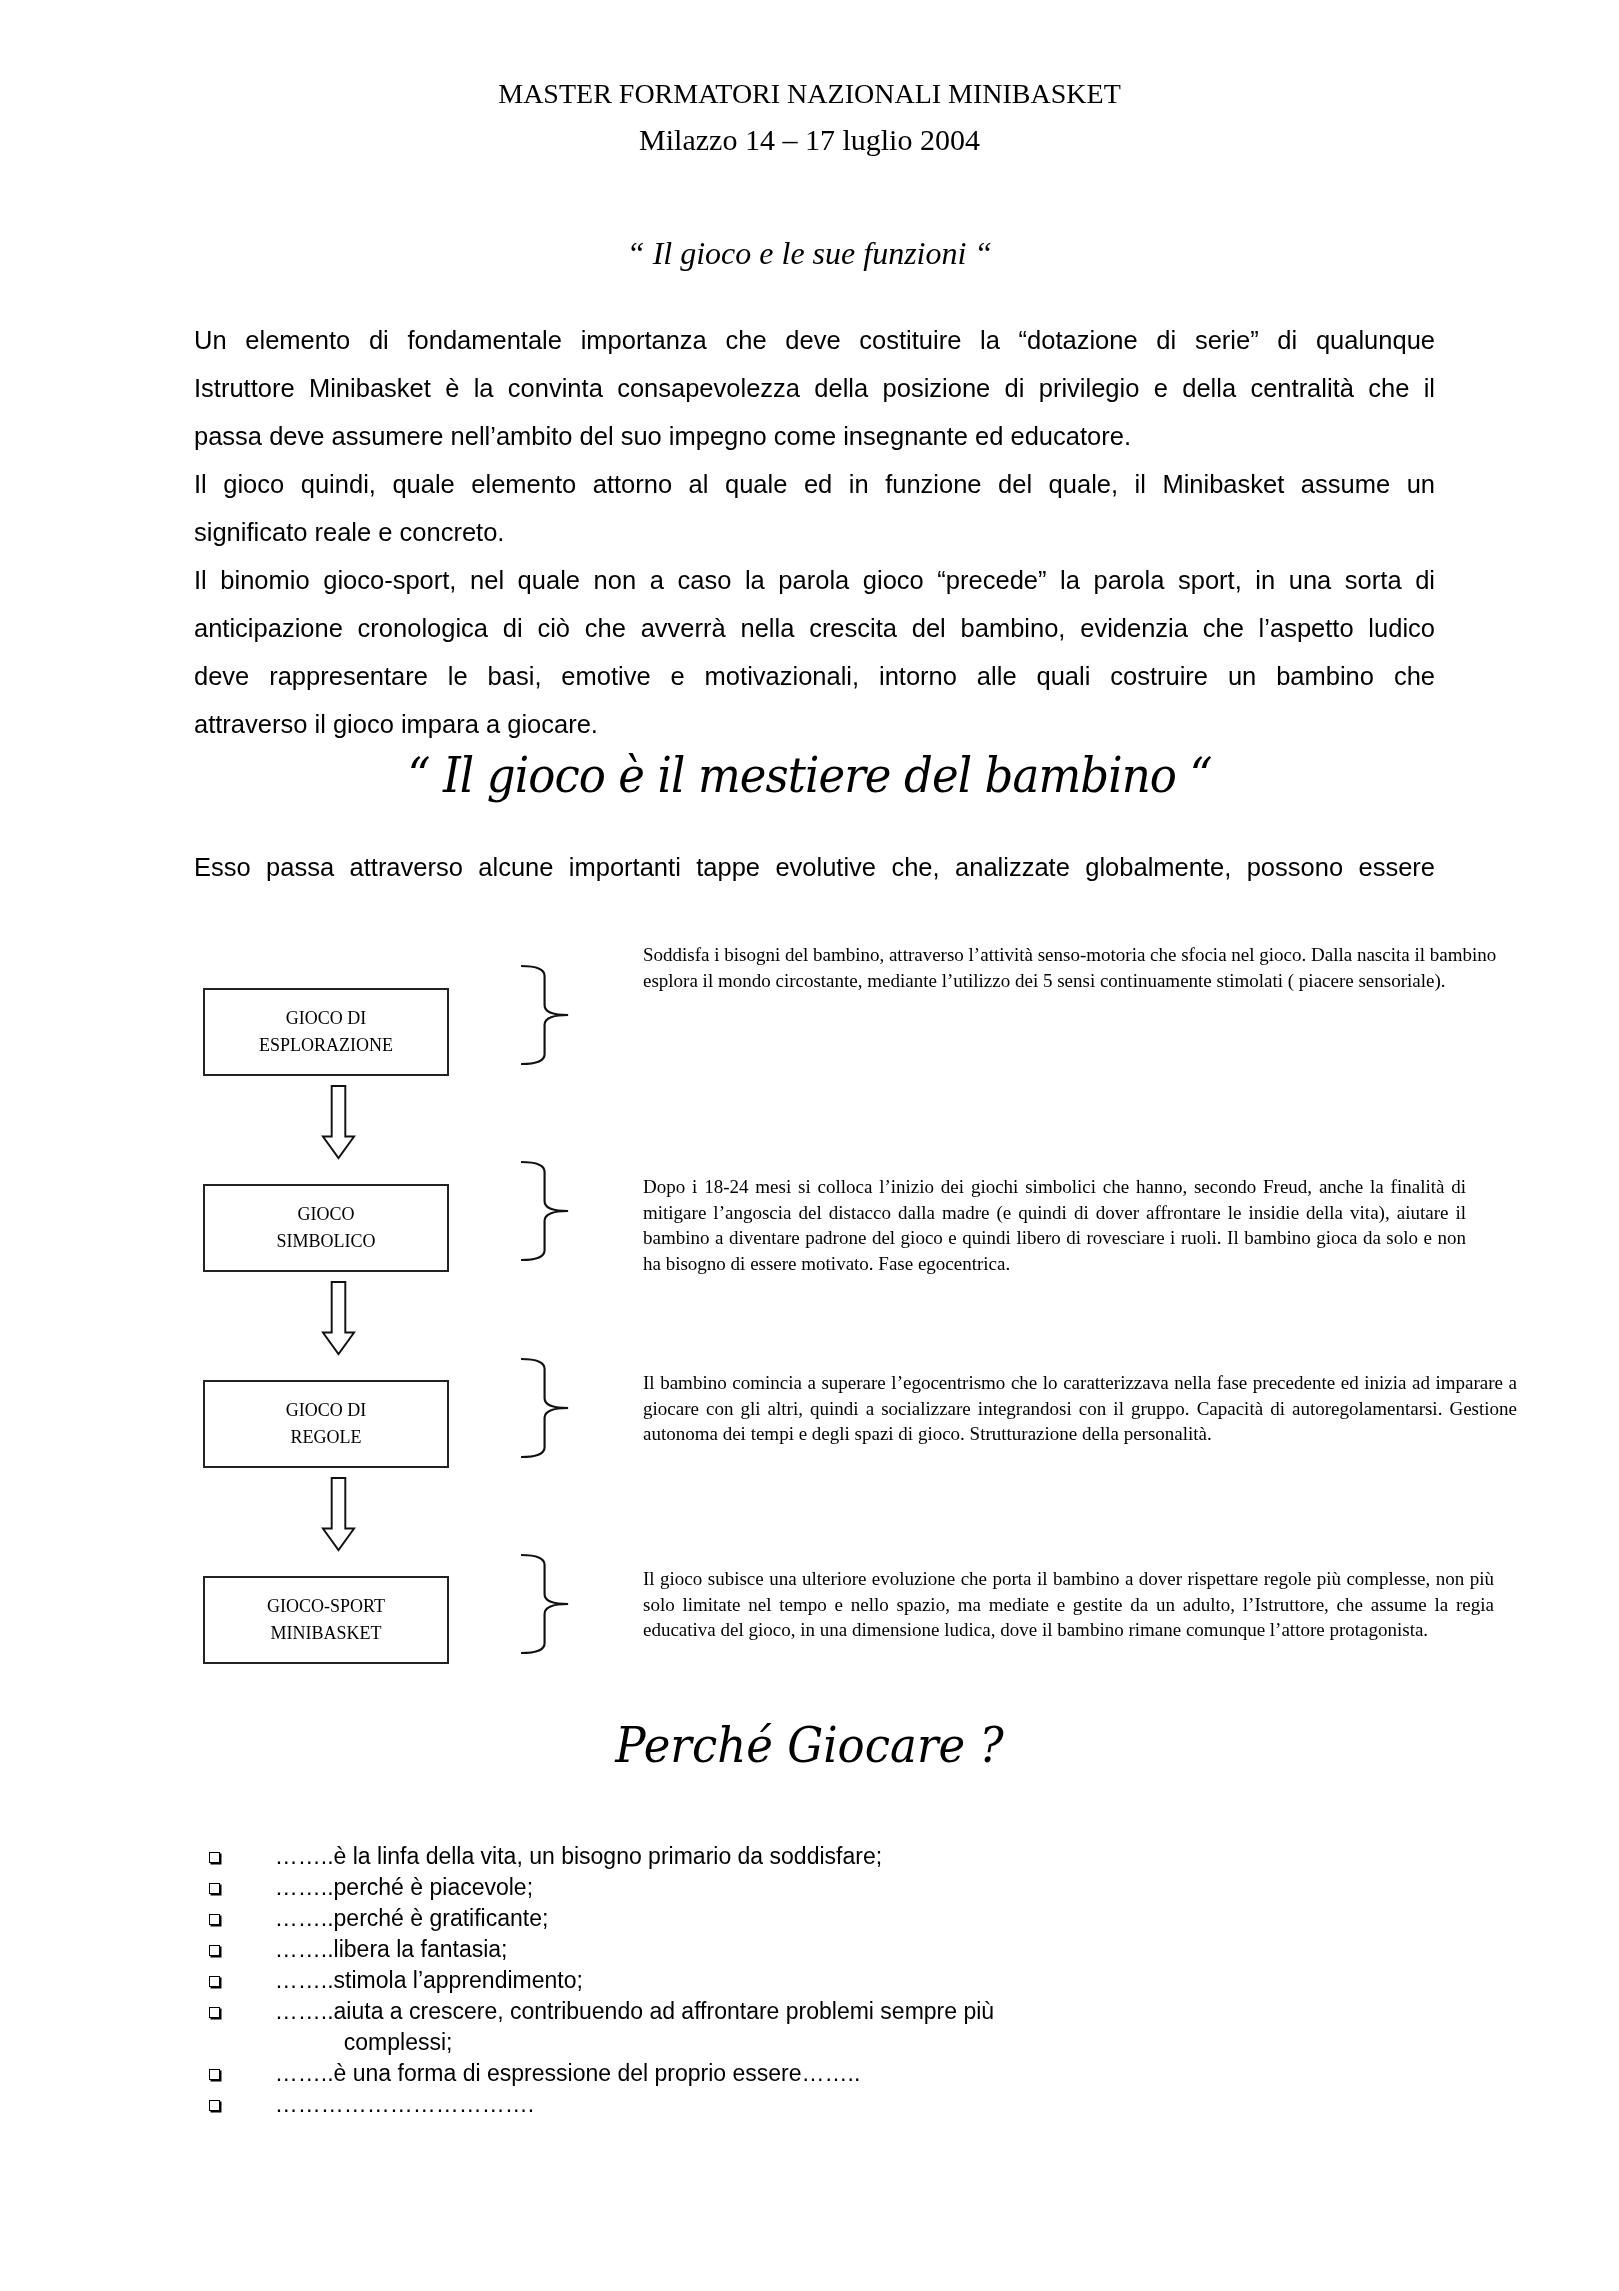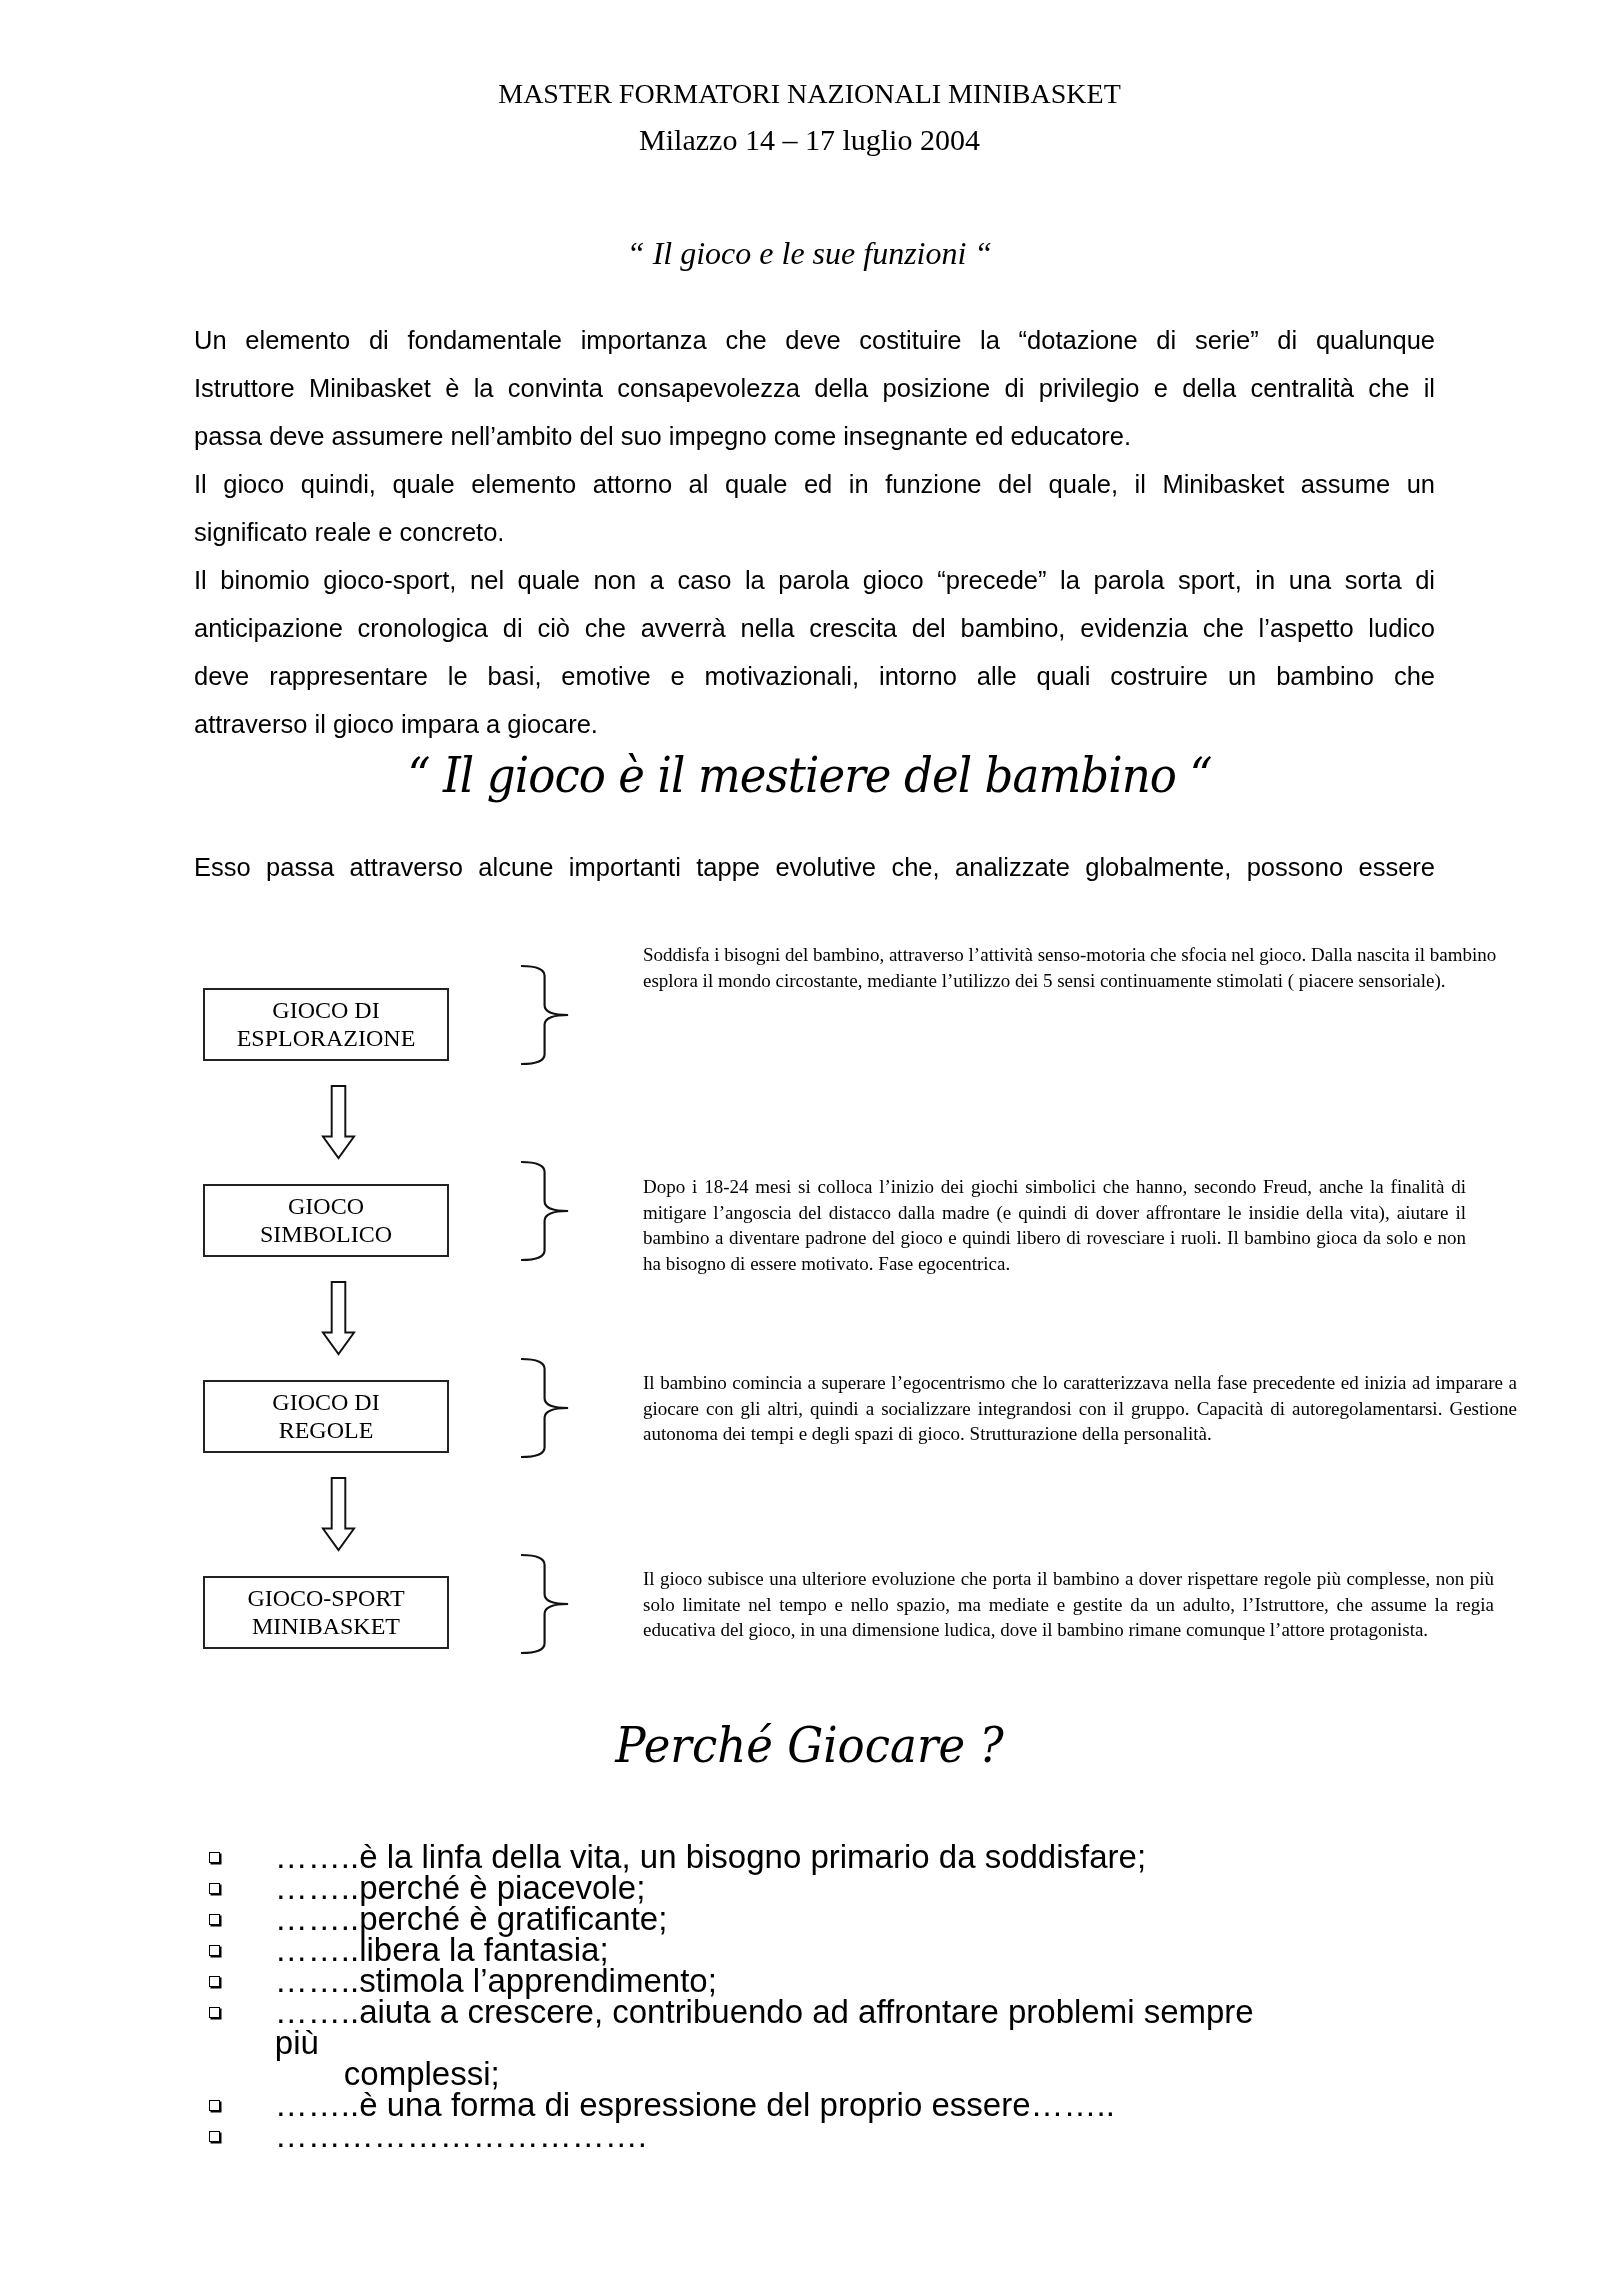--- a/index.html
+++ b/index.html
@@ -14,30 +14,30 @@
 
     .para-block { left: 194px; width: 1241px; font-size: 25.5px; line-height: 48px; }
     .para-block p { margin: 0; text-align: justify; text-align-last: left; }
     .para-block p.full { text-align-last: justify; }
     #intro { top: 316px; }
 
     #title-2 { left: 0; width: 1619px; top: 747px; text-align: center; font-size: 49px; font-style: italic; font-family: "DejaVu Serif", serif; letter-spacing: -1px; transform: scaleX(0.92); }
 
     #schema-intro { top: 843px; }
 
-    .box { position: absolute; left: 203px; width: 246px; height: 73px; border: 2px solid #222; box-sizing: border-box;
-           text-align: center; font-size: 24px; line-height: 27.4px; display: flex; align-items: center; justify-content: center; }
+    .box { position: absolute; left: 203px; width: 246px; height: 88px; border: 2px solid #222; box-sizing: border-box;
+           text-align: center; font-size: 18px; line-height: 27.4px; display: flex; align-items: center; justify-content: center; }
     .brace { position: absolute; left: 519px; width: 59px; height: 102px; }
     .arrow { position: absolute; left: 321px; width: 35px; height: 76px; }
     .desc { position: absolute; left: 643px; width: 872px; font-size: 19px; line-height: 25.5px; }
     .desc.just { text-align: justify; text-align-last: left; }
 
     #title-3 { left: 0; width: 1619px; top: 1717px; text-align: center; font-size: 49px; font-style: italic; font-family: "DejaVu Serif", serif; transform: scaleX(0.92); }
 
-    #reasons { left: 206px; top: 1841px; width: 1078px; font-size: 33px; line-height: 31px; list-style: none; margin: 0; padding: 0; }
+    #reasons { left: 206px; top: 1841px; width: 1078px; font-size: 23px; line-height: 31px; list-style: none; margin: 0; padding: 0; }
     #reasons li { position: relative; padding-left: 59px; }
     #reasons li .chk { position: absolute; left: 2.9px; top: 10.8px; width: 10.8px; height: 10.8px; border: 1.5px solid #000; box-shadow: 1.5px 1.5px 0 #000; box-sizing: border-box; }
     #reasons li .txt { display: block; padding-left: 9.8px; }
     #reasons li .txt .cont { display: block; padding-left: 69px; }
   </style>
 </head>
 <body>
 
 <div id="hdr-title" class="abs serif">MASTER FORMATORI NAZIONALI MINIBASKET</div>
 <div id="hdr-sub" class="abs serif">Milazzo 14 – 17 luglio 2004</div>

